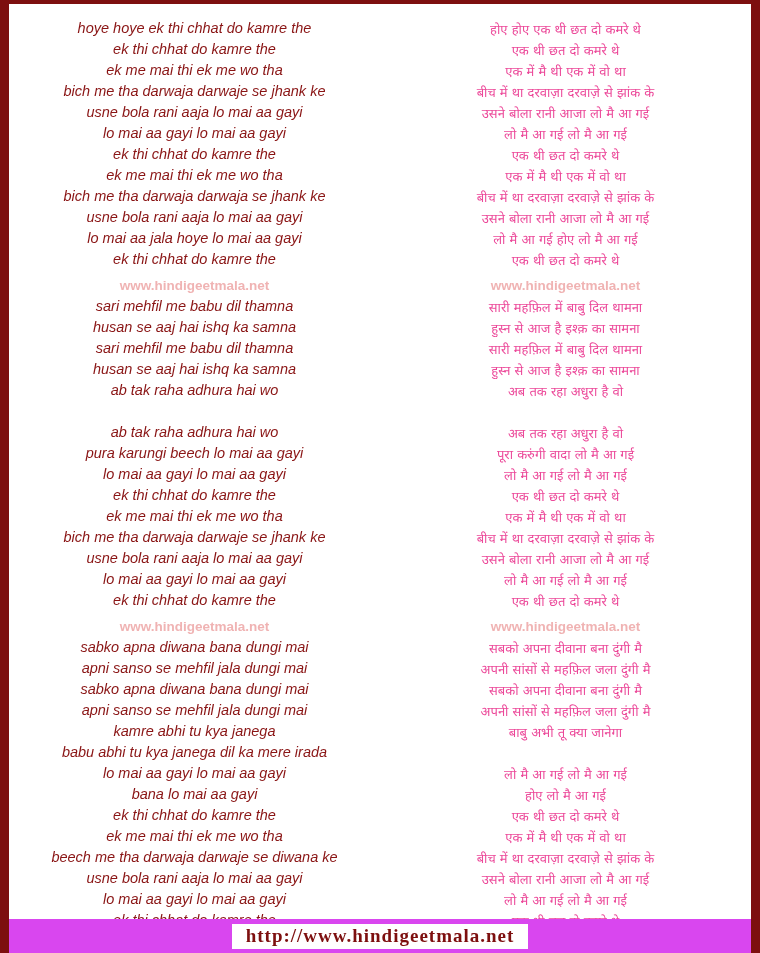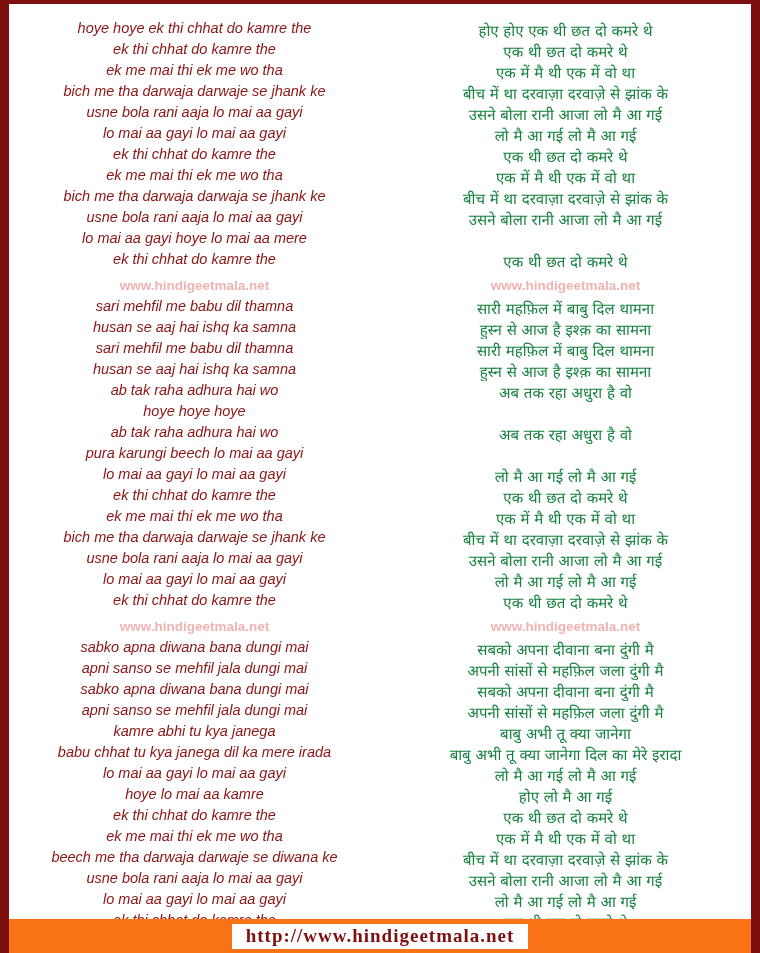--- a/index.html
+++ b/index.html
@@ -47,22 +47,22 @@
     text-align: center;
     font-style: italic;
     font-size: 14.5px;
     color: #8a1515;
     white-space: nowrap;
     overflow: hidden;
   }
   .col-right {
     width: 50%;
     text-align: center;
-    font-size: 15px;
-    color: #15803d;
+    font-size: 13px;
+    color: #ec4899;
     white-space: nowrap;
     overflow: hidden;
     font-family: "DejaVu Sans", sans-serif;
   }
   .watermark-row {
     display: flex;
     width: 100%;
     height: 26px;
     align-items: center;
   }
@@ -74,21 +74,21 @@
     color: #f0b3b3;
     letter-spacing: 0px;
     white-space: nowrap;
   }
   .footer {
     position: absolute;
     left: 0;
     right: 0;
     bottom: 0;
     height: 34px;
-    background: #f97316;
+    background: #d946ef;
     display: flex;
     align-items: center;
     justify-content: center;
   }
   .footer-link {
     display: inline-block;
     background: #ffffff;
     color: #7d0f0f;
     font-family: "Liberation Serif", serif;
     font-weight: bold;
@@ -139,21 +139,22 @@
         </div>
         <div class="line">
           <div class="col-left">bich me tha darwaja darwaja se jhank ke</div>
           <div class="col-right">बीच में था दरवाज़ा दरवाज़े से झांक के</div>
         </div>
         <div class="line">
           <div class="col-left">usne bola rani aaja lo mai aa gayi</div>
           <div class="col-right">उसने बोला रानी आजा लो मै आ गई</div>
         </div>
         <div class="line">
-          <div class="col-left">lo mai aa gayi hoye lo mai aa mere</div>
+          <div class="col-left">lo mai aa jala hoye lo mai aa gayi</div>
+          <div class="col-right">लो मै आ गई होए लो मै आ गई</div>
         </div>
         <div class="line">
           <div class="col-left">ek thi chhat do kamre the</div>
           <div class="col-right">एक थी छत दो कमरे थे</div>
         </div>
       </div>
       <div class="watermark-row">
         <div class="watermark">www.hindigeetmala.net</div>
         <div class="watermark">www.hindigeetmala.net</div>
       </div>
@@ -172,28 +173,28 @@
         </div>
         <div class="line">
           <div class="col-left">husan se aaj hai ishq ka samna</div>
           <div class="col-right">हुस्न से आज है इश्क़ का सामना</div>
         </div>
         <div class="line">
           <div class="col-left">ab tak raha adhura hai wo</div>
           <div class="col-right">अब तक रहा अधुरा है वो</div>
         </div>
         <div class="line">
-          <div class="col-left">hoye hoye hoye</div>
         </div>
         <div class="line">
           <div class="col-left">ab tak raha adhura hai wo</div>
           <div class="col-right">अब तक रहा अधुरा है वो</div>
         </div>
         <div class="line">
           <div class="col-left">pura karungi beech lo mai aa gayi</div>
+          <div class="col-right">पूरा करुंगी वादा लो मै आ गई</div>
         </div>
         <div class="line">
           <div class="col-left">lo mai aa gayi lo mai aa gayi</div>
           <div class="col-right">लो मै आ गई लो मै आ गई</div>
         </div>
         <div class="line">
           <div class="col-left">ek thi chhat do kamre the</div>
           <div class="col-right">एक थी छत दो कमरे थे</div>
         </div>
         <div class="line">
@@ -236,29 +237,28 @@
         </div>
         <div class="line">
           <div class="col-left">apni sanso se mehfil jala dungi mai</div>
           <div class="col-right">अपनी सांसों से महफ़िल जला दुंगी मै</div>
         </div>
         <div class="line">
           <div class="col-left">kamre abhi tu kya janega</div>
           <div class="col-right">बाबु अभी तू क्या जानेगा</div>
         </div>
         <div class="line">
-          <div class="col-left">babu chhat tu kya janega dil ka mere irada</div>
-          <div class="col-right">बाबु अभी तू क्या जानेगा दिल का मेरे इरादा</div>
-        </div>
-        <div class="line">
-          <div class="col-left">lo mai aa gayi lo mai aa gayi</div>
-          <div class="col-right">लो मै आ गई लो मै आ गई</div>
-        </div>
-        <div class="line">
-          <div class="col-left">hoye lo mai aa kamre</div>
+          <div class="col-left">babu abhi tu kya janega dil ka mere irada</div>
+        </div>
+        <div class="line">
+          <div class="col-left">lo mai aa gayi lo mai aa gayi</div>
+          <div class="col-right">लो मै आ गई लो मै आ गई</div>
+        </div>
+        <div class="line">
+          <div class="col-left">bana lo mai aa gayi</div>
           <div class="col-right">होए लो मै आ गई</div>
         </div>
         <div class="line">
           <div class="col-left">ek thi chhat do kamre the</div>
           <div class="col-right">एक थी छत दो कमरे थे</div>
         </div>
         <div class="line">
           <div class="col-left">ek me mai thi ek me wo tha</div>
           <div class="col-right">एक में मै थी एक में वो था</div>
         </div>

